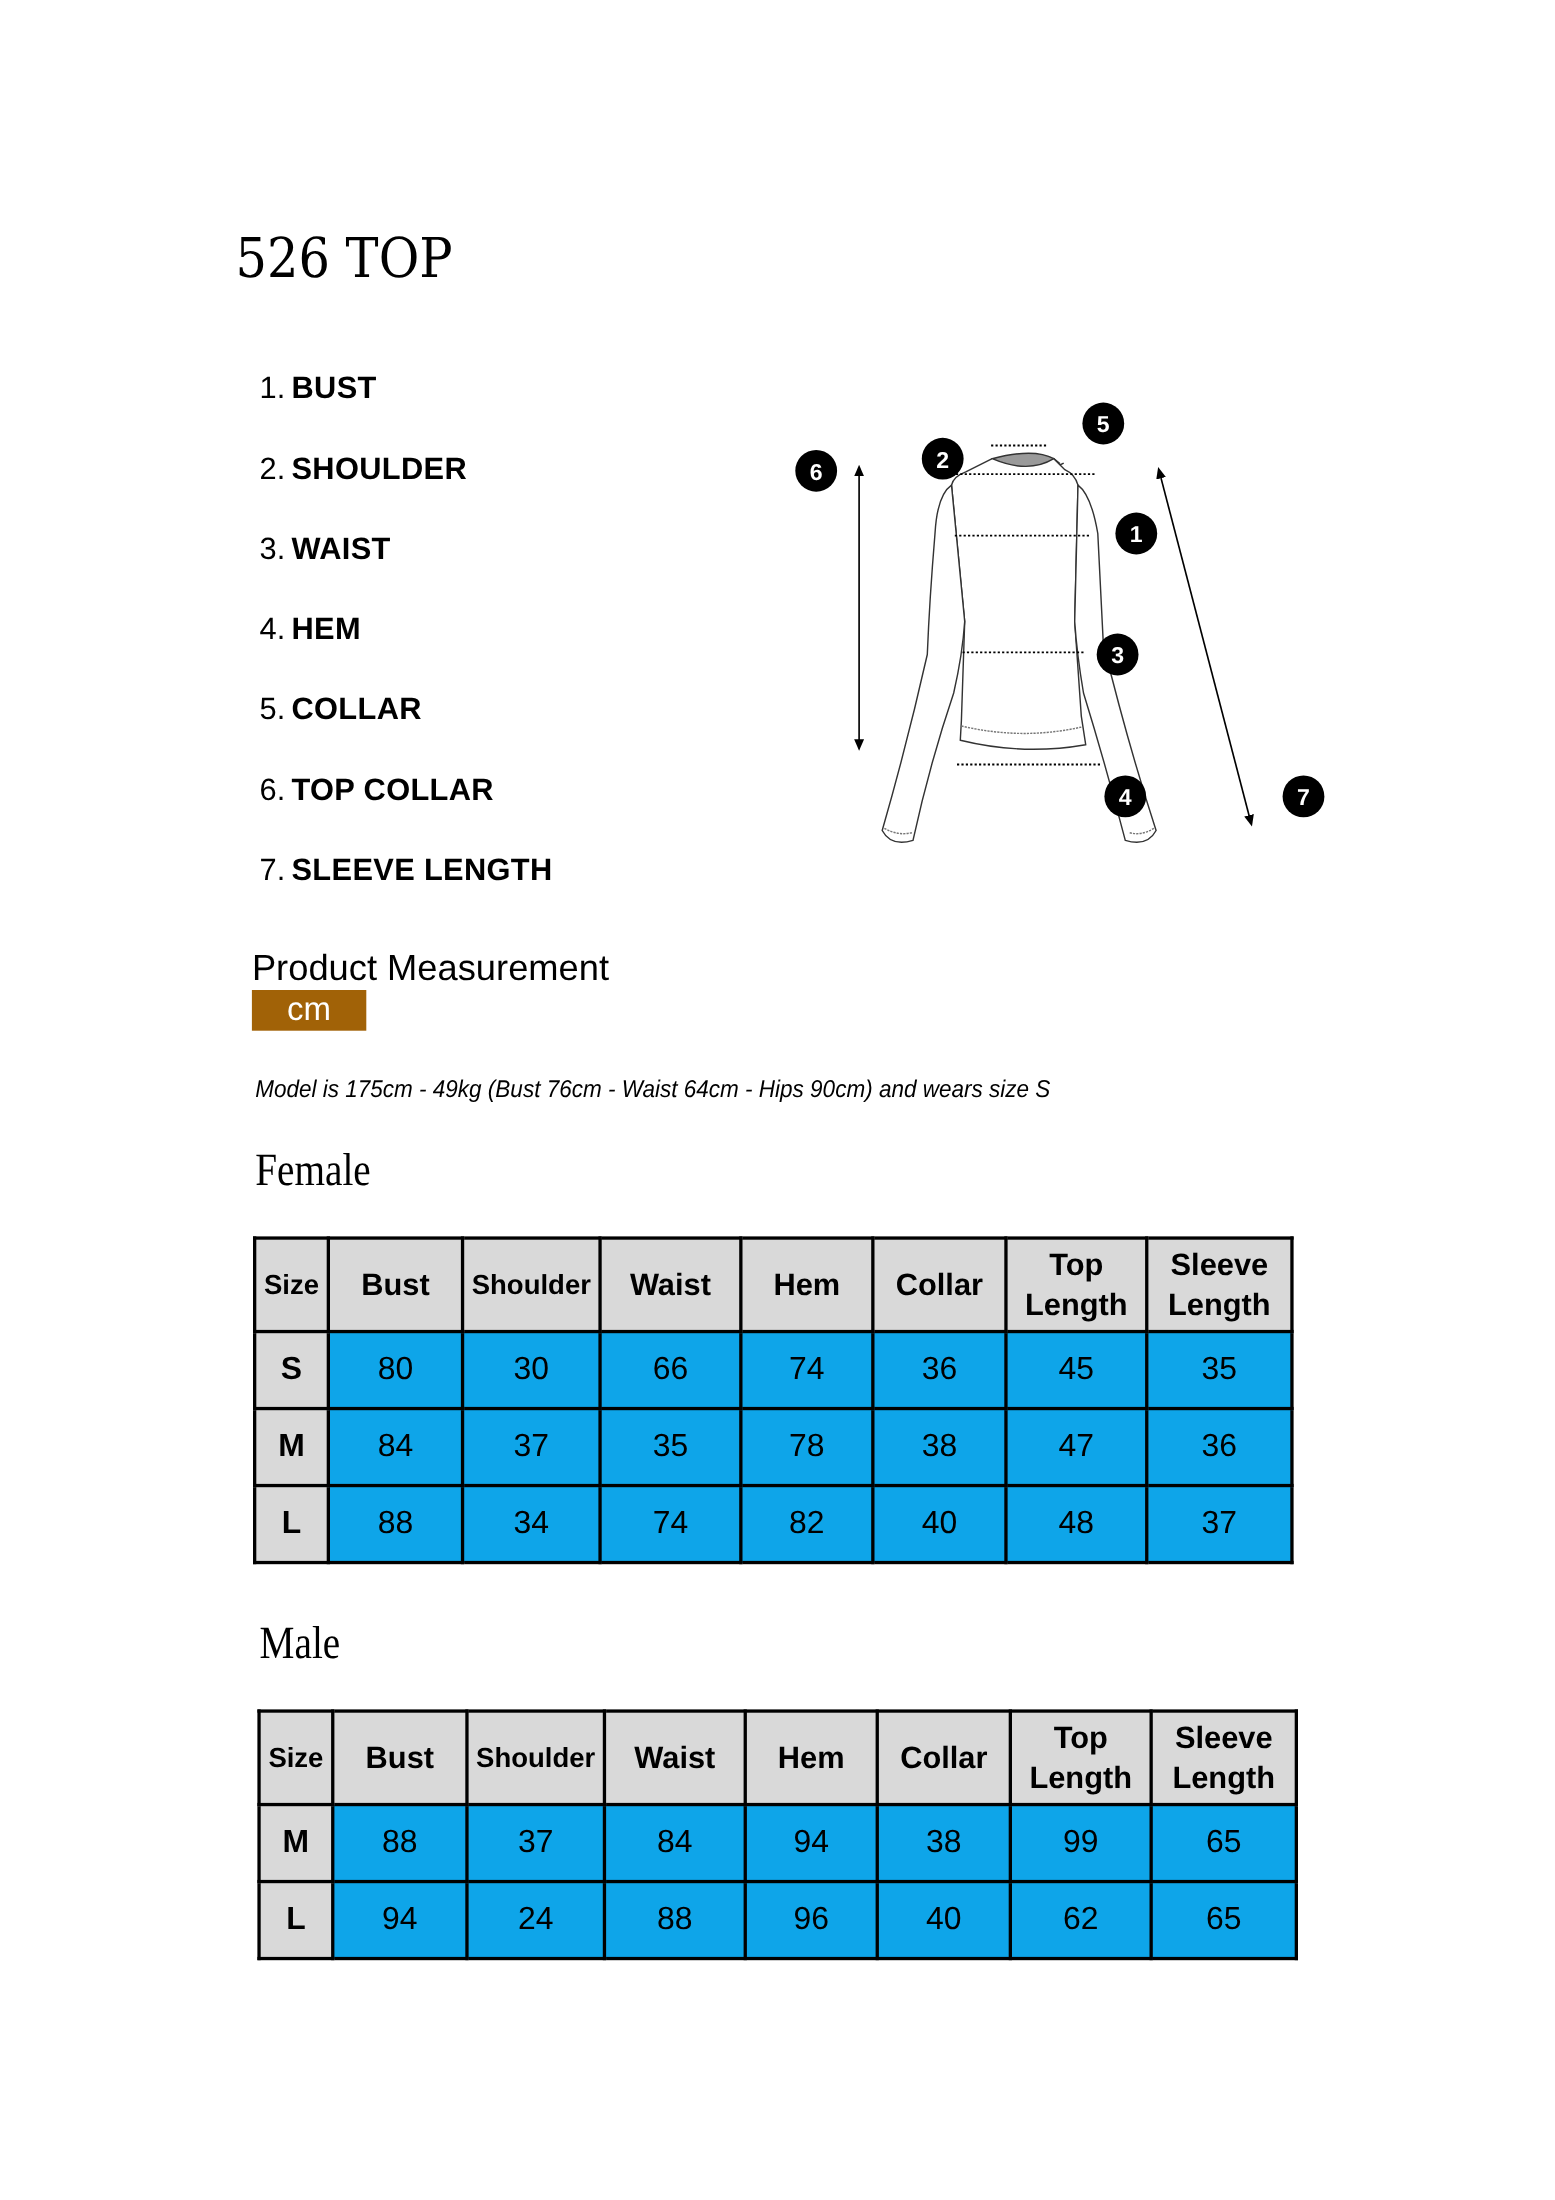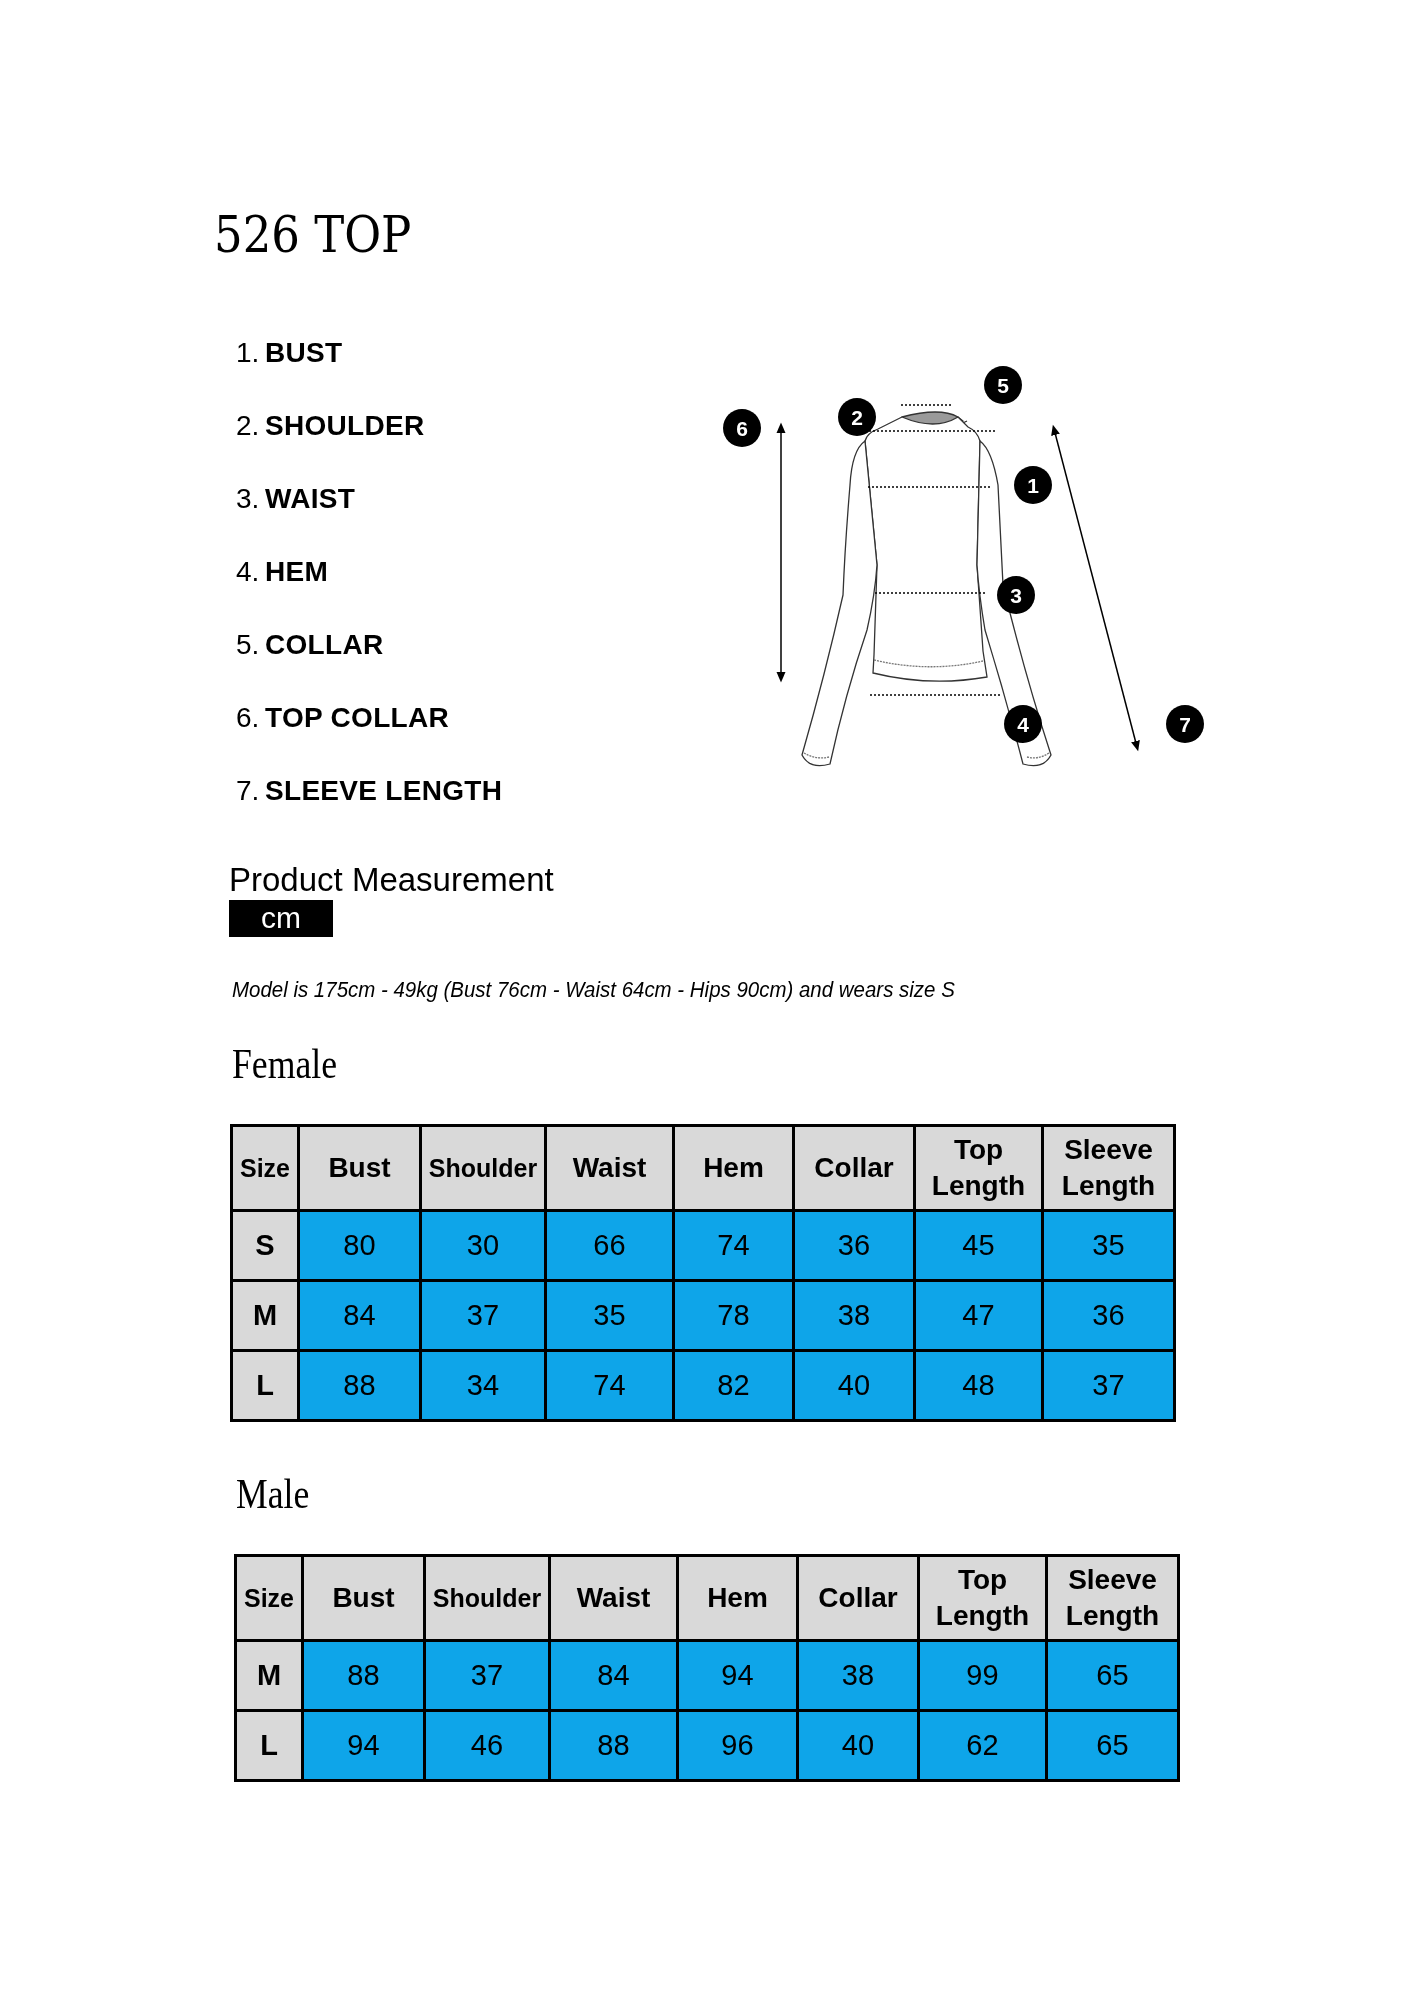--- a/index.html
+++ b/index.html
@@ -22,21 +22,21 @@
   .legend-label { font-weight: bold; letter-spacing: 0.3px; }
 
   .diagram { left: 715px; top: 355px; width: 490px; height: 430px; }
 
   .pm-heading {
     left: 229px; top: 860px;
     font-family: "Liberation Sans", sans-serif; font-weight: normal; font-size: 33px; line-height: 40px;
   }
   .unit-badge {
     left: 229px; top: 900px; width: 104px; height: 37px;
-    background: #000000; color: #fff;
+    background: #a16207; color: #fff;
     font-family: "Liberation Sans", sans-serif; font-size: 30px; line-height: 36px;
     text-align: center;
   }
   .model-note {
     left: 232px; top: 976px;
     font-family: "Liberation Sans", sans-serif; font-style: italic; font-size: 22px; line-height: 28px;
     transform: scaleX(0.93); transform-origin: left top;
   }
   .section-title {
     font-family: "Liberation Serif", serif; font-size: 42px; line-height: 48px; font-weight: normal;
@@ -258,21 +258,21 @@
       <td>37</td>
       <td>84</td>
       <td>94</td>
       <td>38</td>
       <td>99</td>
       <td>65</td>
     </tr>
     <tr>
       <td class="size-cell">L</td>
       <td>94</td>
-      <td>46</td>
+      <td>24</td>
       <td>88</td>
       <td>96</td>
       <td>40</td>
       <td>62</td>
       <td>65</td>
     </tr>
   </tbody>
 </table>
 
 </body></html>

